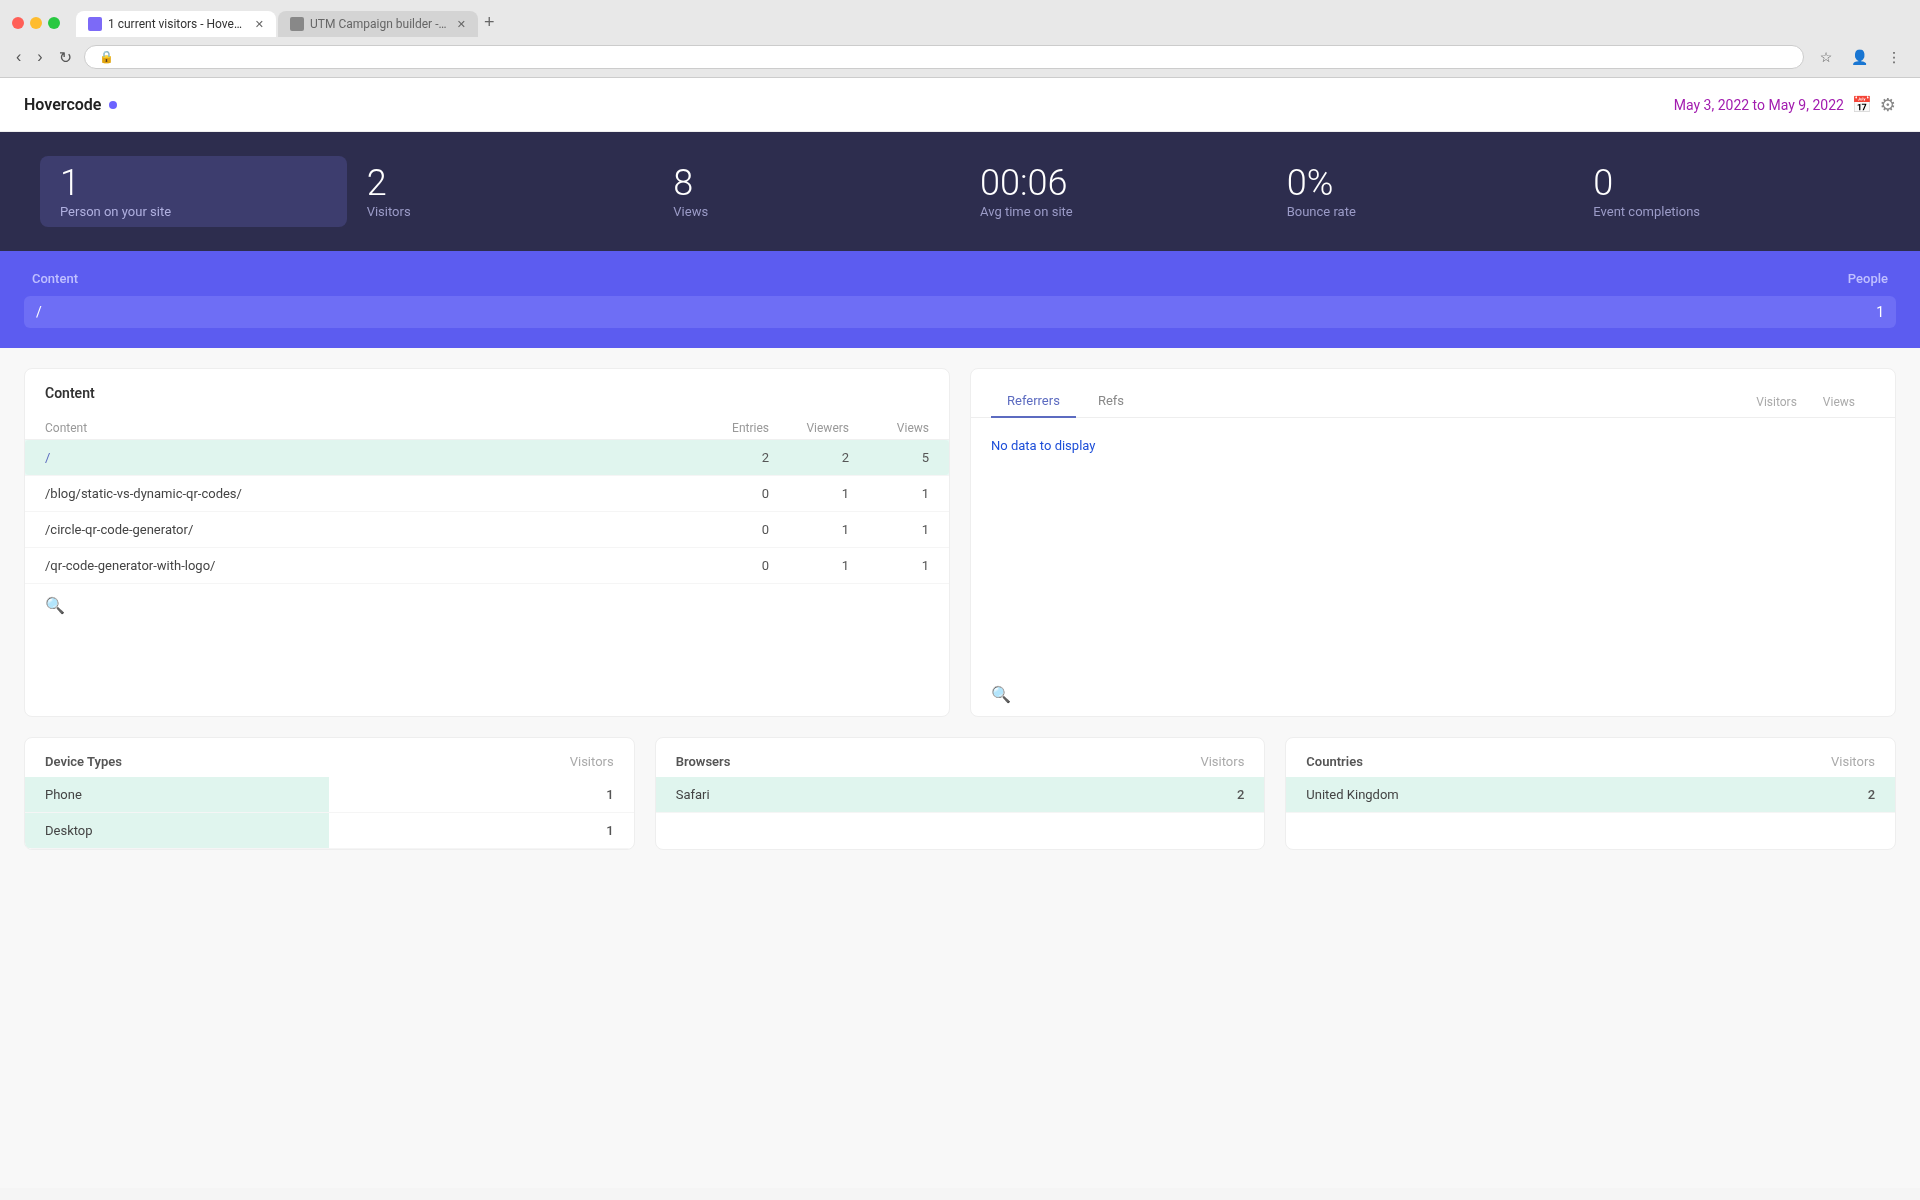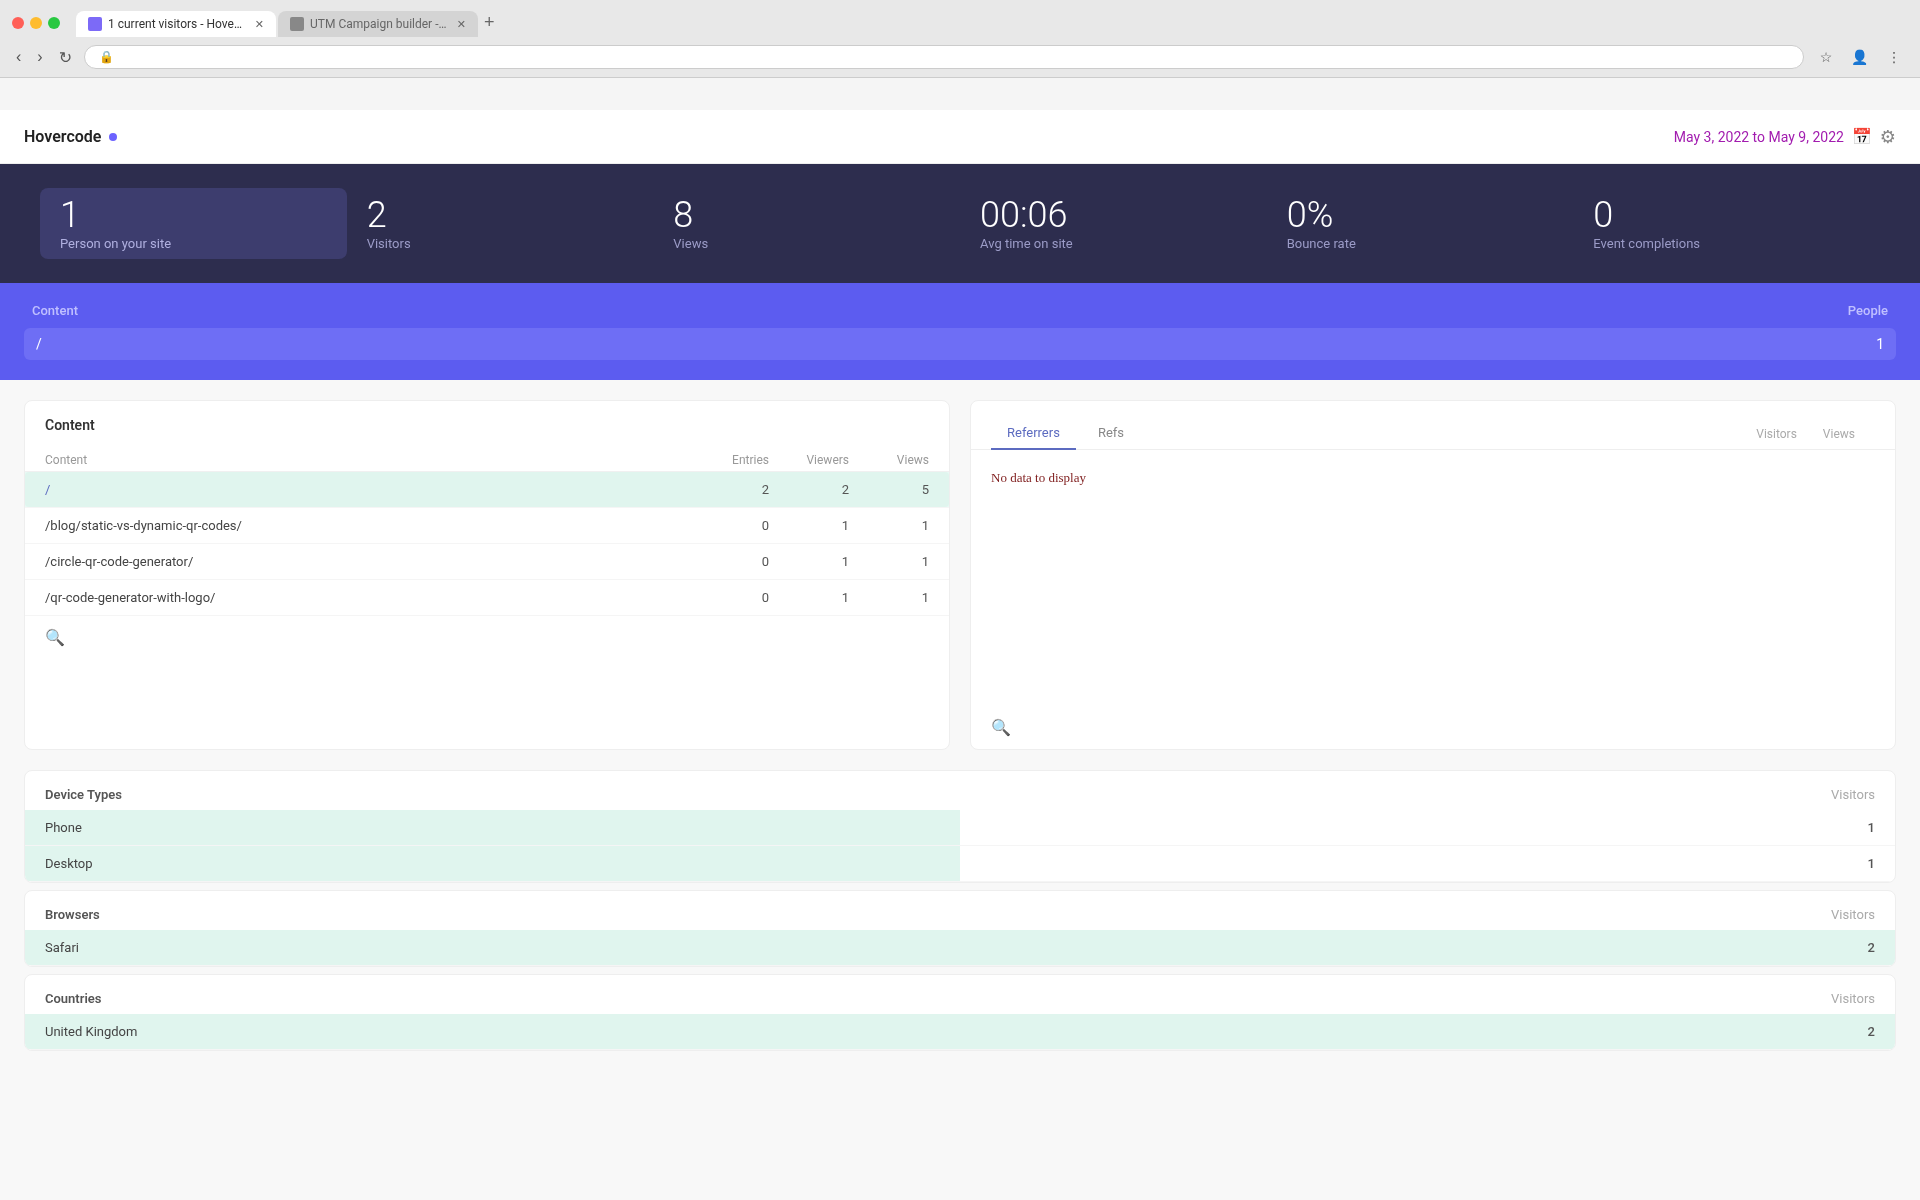--- a/index.html
+++ b/index.html
@@ -105,21 +105,20 @@
     }
 
     
     .app-header {
       display: flex;
       align-items: center;
       justify-content: space-between;
       padding: 16px 24px;
       background: #fff;
       border-bottom: 1px solid #eee;
-      margin-top: 32px;
     }
     .site-selector {
       display: flex; align-items: center; gap: 8px;
       cursor: pointer;
     }
     .site-name {
       font-size: 16px; font-weight: 600; color: #222;
     }
     .site-dot {
       width: 8px; height: 8px;
@@ -285,29 +284,27 @@
       border-bottom: 2px solid transparent;
       margin-bottom: -1px;
     }
     .tab-item.active {
       color: #5c6bc0;
       border-bottom: 2px solid #5c6bc0;
     }
     .no-data {
       padding: 20px 20px;
       font-size: 13px;
-      color: #7f1d1d;
-      font-family: Liberation Serif, serif;
+      color: #1d4ed8;
     }
 
     
     .three-col {
       display: flex;
-      gap: 7px;
-      flex-direction: column;
+      gap: 20px;
     }
     .three-col .card { flex: 1; }
 
     .bottom-card-header {
       display: flex;
       justify-content: space-between;
       padding: 16px 20px 8px;
       font-size: 13px;
       font-weight: 600;
       color: #555;

